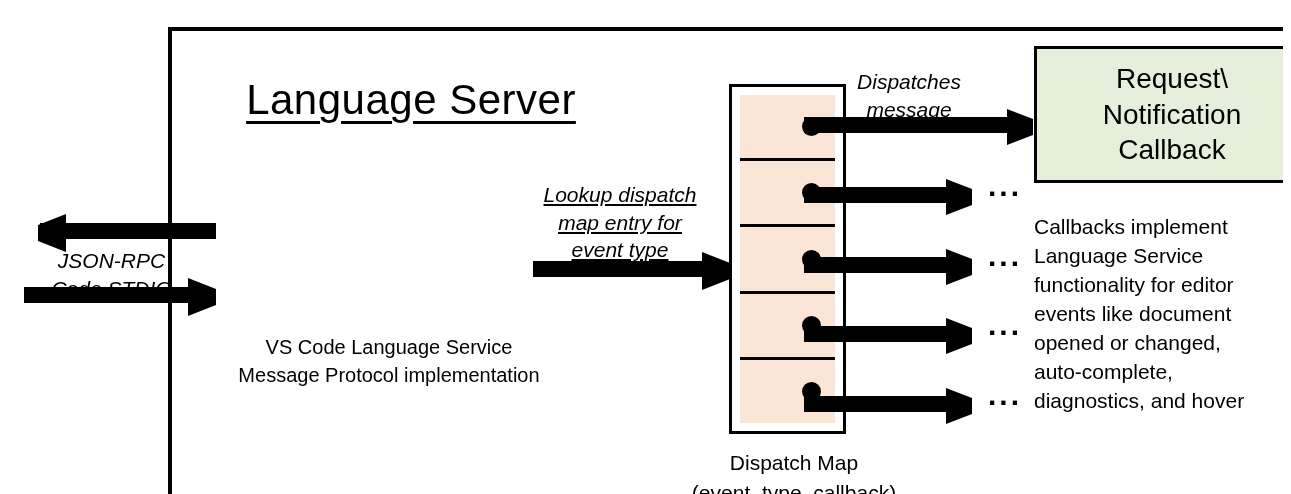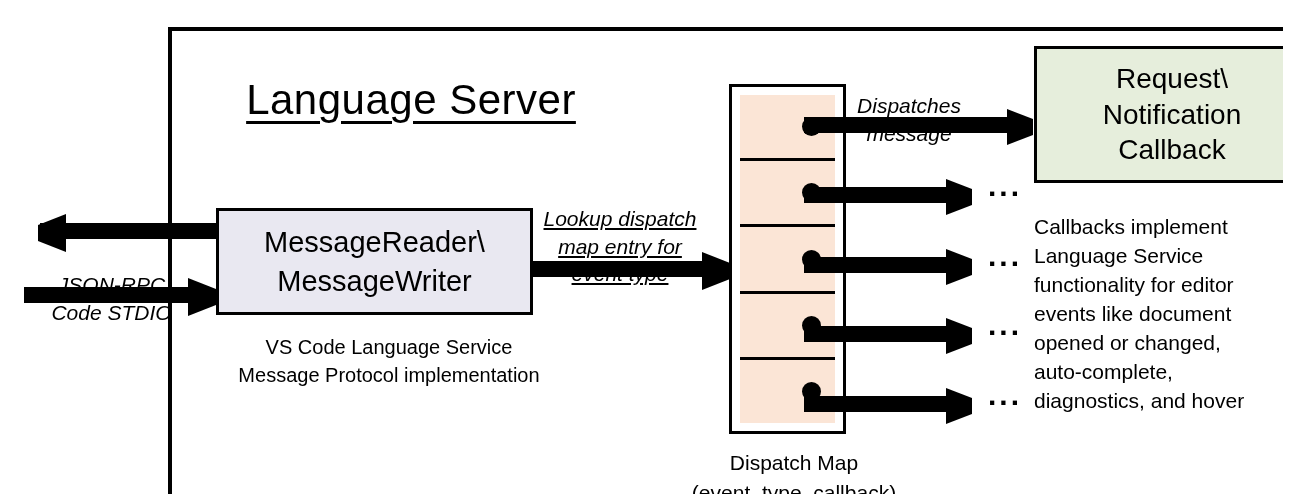--- a/index.html
+++ b/index.html
@@ -22,21 +22,21 @@
   .cb-box  { left:1018px; top:30px; width:276px; height:137px; background:#E6EEDC;
              font-size:28px; line-height:1.28; }
 
   .caption { position:absolute; text-align:center; font-size:20px; line-height:1.42; }
   .msg-caption { left:212px; top:309px; width:322px;text-align:center; }
   .map-caption { left:653px; top:424px; width:250px; font-size:21px; }
   .note { position:absolute; left:1010px; top:189px; width:266px; 
           font-size:21px; line-height:1.38; }
 
   .lbl-italic { position:absolute; font-style:italic; font-size:21px; line-height:1.32;
-                text-align:center;margin-top:24px; }
+                text-align:center; }
   .io-label      { left:18px;  top:223px; width:155px; }
   .lookup-label  { left:504px; top:157px; width:200px;text-decoration:underline; }
   .dispatch-label{ left:793px; top:44px;  width:200px; }
 
   
   .hline { position:absolute; background:#000; height:4px; z-index:5; }
   .hline.thin { height:3px; }
   .head-right { position:absolute; width:0; height:0; z-index:6;
                 border-top:11px solid transparent; border-bottom:11px solid transparent;
                 border-left:28px solid #000; }
@@ -65,24 +65,20 @@
 
   <div class="title">Language Server</div>
 
   <div class="hline" style="left:24px; top:207px; width:176px;"></div>
   <div class="head-left" style="left:6px; top:198px;"></div>
   <div class="hline" style="left:8px; top:271px; width:168px;"></div>
   <div class="head-right" style="left:172px; top:262px;"></div>
   <div class="lbl-italic io-label preline">JSON-RPC
 Code STDIO</div>
 
-  <div class="node msg-box">
-    <span class="preline">MessageReader\
-MessageWriter</span>
-  </div>
   <div class="caption msg-caption preline">VS Code Language Service
 Message Protocol implementation</div>
 
   <div class="hline" style="left:517px; top:245px; width:172px;"></div>
   <div class="head-right" style="left:686px; top:236px;"></div>
   <div class="lbl-italic lookup-label preline">Lookup dispatch
 map entry for
 event type</div>
 
   <div class="stack">

